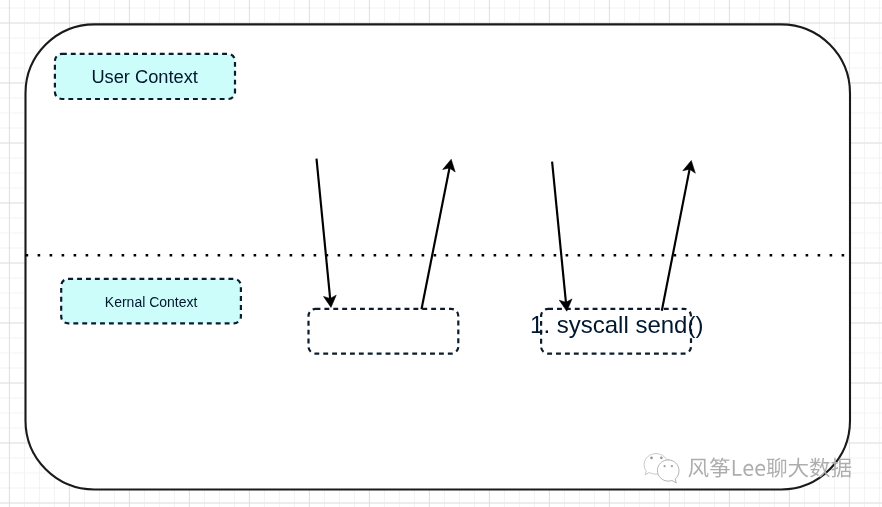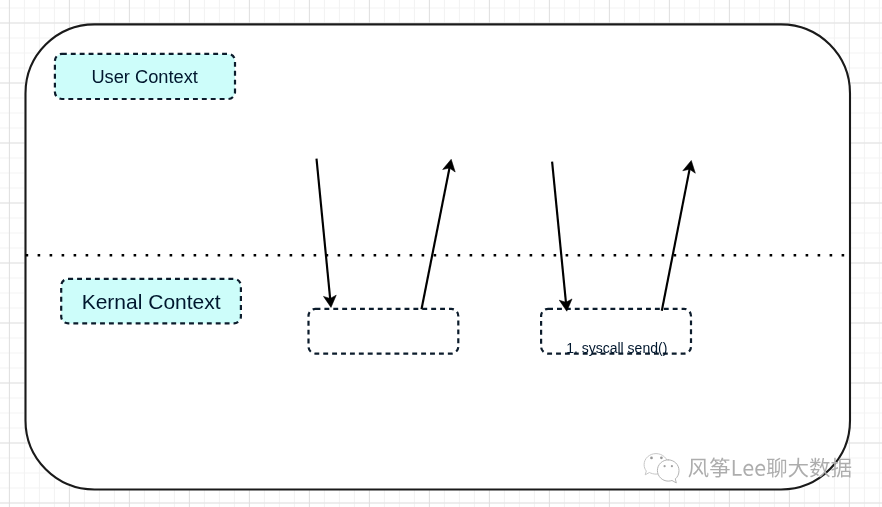--- a/index.html
+++ b/index.html
@@ -58,24 +58,24 @@
         <line x1="552.1" y1="161.7" x2="565.9877964871727" y2="302.9398350226069" stroke="#000000" stroke-width="2.15" stroke-linecap="butt"></line>
         <polygon points="566.80,311.20 559.29,300.18 565.93,302.34 572.02,298.93" fill="#000000" stroke="#000000" stroke-width="0.55" stroke-linejoin="miter"></polygon>
         <line x1="661.8" y1="310.8" x2="689.7014252184986" y2="168.64460303931062" stroke="#000000" stroke-width="2.15" stroke-linecap="butt"></line>
         <polygon points="691.30,160.50 695.33,173.21 689.59,169.23 682.77,170.75" fill="#000000" stroke="#000000" stroke-width="0.55" stroke-linejoin="miter"></polygon>
       </g>
   </svg>
 
   <div class="lbl" id="lbl-user-context" style="left: 54.6px; top: 54.5px; width: 180.1px; height: 45.1px; font-size: 18.25px;">
       <span>User Context</span>
     </div>
-  <div class="lbl" id="lbl-kernel-context" style="left: 61.3px; top: 279.3px; width: 179.7px; height: 44.6px; font-size: 21px;">
+  <div class="lbl" id="lbl-kernel-context" style="left: 61.3px; top: 279.3px; width: 179.7px; height: 44.6px; font-size: 14px;">
       <span>Kernal Context</span>
     </div>
-  <div class="lbl" id="lbl-syscall-send" style="left: 541.8px; top: 326px; width: 149.9px; height: 44.7px; font-size: 14px; align-items: center;">
+  <div class="lbl" id="lbl-syscall-send" style="left: 541.8px; top: 303px; width: 149.9px; height: 44.7px; font-size: 24px; align-items: center;">
       <span>1. syscall send()</span>
     </div>
 
   <svg class="layer" id="wmlayer" viewBox="0 0 882 507">
     <g id="wm-icon" fill="none" stroke="#adadad" stroke-width="1.0" opacity="0.92" stroke-linecap="round" stroke-linejoin="round">
       <path stroke="#c2c2c2" d="M 668.0 464.6 C 668.0 458.5 662.6 453.6 656.0 453.6 C 649.4 453.6 644.1 458.5 644.1 464.6 C 644.1 467.0 644.9 469.2 646.3 471.0 L 645.2 474.8 L 649.4 472.5 C 651.4 473.5 653.6 474.1 656.0 474.1 C 657.4 474.1 658.8 473.9 660.1 473.6"></path>
       <circle cx="651.5" cy="457.9" r="1.35" fill="#8f8f8f" stroke="none"></circle>
       <circle cx="661.4" cy="457.8" r="1.35" fill="#8f8f8f" stroke="none"></circle>
       <path d="M 668.2 459.8 C 662.3 459.8 657.4 464.6 657.4 470.5 C 657.4 476.3 662.3 481.1 668.2 481.1 C 669.5 481.1 670.8 480.9 672.0 480.5 L 676.3 482.9 L 675.3 478.9 C 677.7 477.0 679.0 474.0 679.0 470.5 C 679.0 464.6 674.1 459.8 668.2 459.8 Z" fill="#ffffff"></path>
       <circle cx="664.6" cy="466.2" r="1.1" fill="#9a9a9a" stroke="none"></circle>

